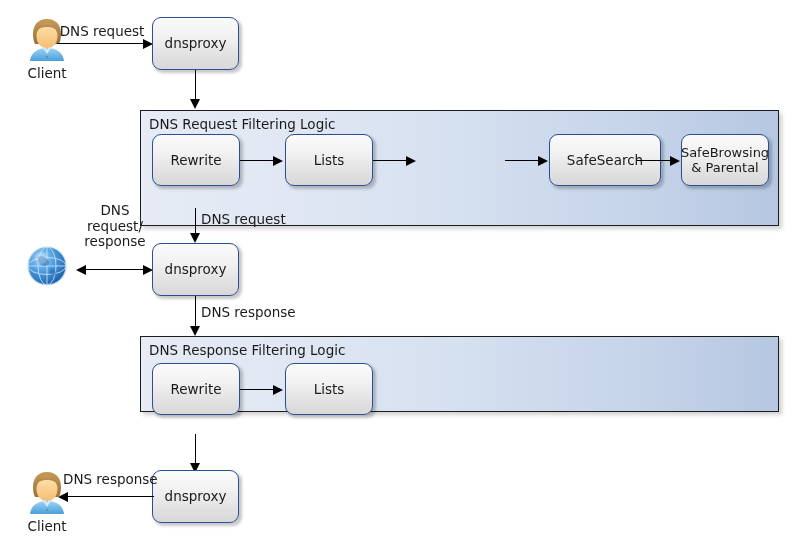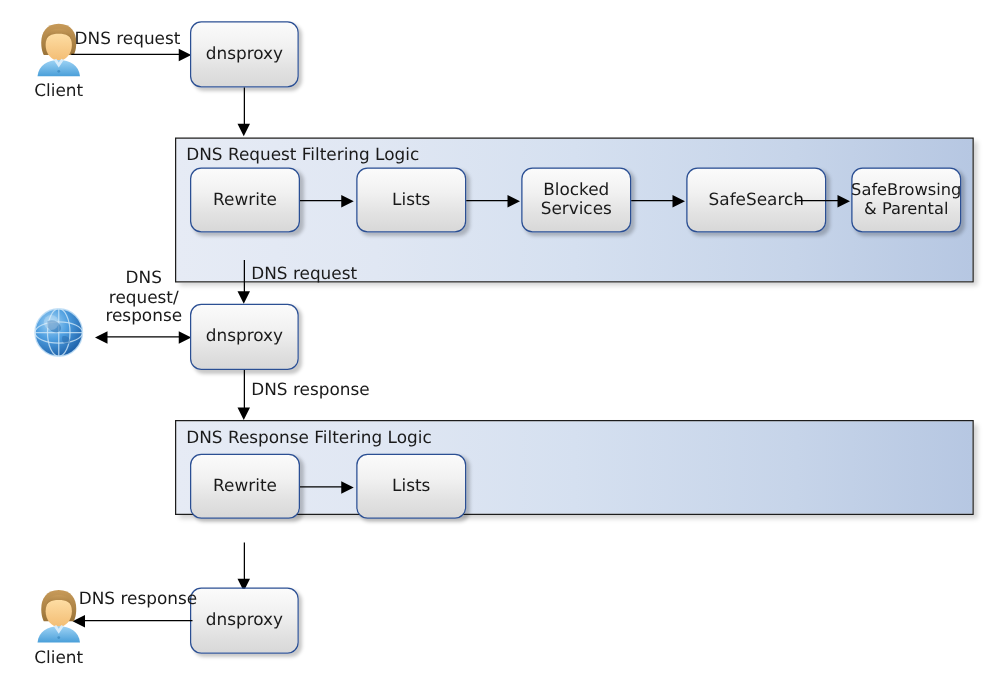--- a/index.html
+++ b/index.html
@@ -170,24 +170,20 @@
   </div>
   <div class="line-h" style="left:240px; top:160px; width:35px;"></div>
   <div class="arrow arrow-right" style="left:273px; top:155.5px;"></div>
 
   <div class="node" style="left:285px; top:134px; width:88px; height:52px;">
     <span>Lists</span>
   </div>
   <div class="line-h" style="left:373px; top:160px; width:35px;"></div>
   <div class="arrow arrow-right" style="left:406px; top:155.5px;"></div>
 
-  <div class="node" style="left:417px; top:134px; width:88px; height:52px;">
-    <span>Blocked
-Services</span>
-  </div>
   <div class="line-h" style="left:505px; top:160px; width:35px;"></div>
   <div class="arrow arrow-right" style="left:538px; top:155.5px;"></div>
 
   <div class="node" style="left:549px; top:134px; width:112px; height:52px;">
     <span>SafeSearch</span>
   </div>
   <div class="line-h" style="left:637px; top:160px; width:35px;"></div>
   <div class="arrow arrow-right" style="left:670px; top:155.5px;"></div>
 
   <div class="node" style="left:681px; top:134px; width:88px; height:52px; font-size:13px;">
@@ -216,21 +212,21 @@
       <line x1="23" y1="4" x2="23" y2="42" stroke="#cfe7f8" stroke-width="1" opacity="0.8"></line>
       <path d="M14 14 C18 12 22 14 24 17 C26 20 24 23 21 23 C18 23 16 21 14 19 Z" fill="#2a6fb0" opacity="0.55"></path>
       <path d="M26 26 C29 25 32 27 32 30 C32 32 30 33 28 32 C26 31 25 28 26 26 Z" fill="#2a6fb0" opacity="0.55"></path>
       <circle cx="17" cy="15" r="6" fill="#ffffff" opacity="0.22"></circle>
     </svg>
   </div>
 
   <div class="line-h" style="left:83px; top:269px; width:64px;"></div>
   <div class="arrow arrow-left" style="left:76px; top:264.5px;"></div>
   <div class="arrow arrow-right" style="left:143px; top:264.5px;"></div>
-  <div class="edge-label" style="left:77px; top:215px; width:76px;">DNS
+  <div class="edge-label" style="left:77px; top:203px; width:76px;">DNS
 request/
 response</div>
 
   <div class="node" style="left:152px; top:243px; width:87px; height:53px;">
     <span>dnsproxy</span>
   </div>
 
   <div class="line-v" style="left:195px; top:296px; height:31px;"></div>
   <div class="arrow arrow-down" style="left:190px; top:326px;"></div>
   <div class="edge-label left-align" style="left:201px; top:305px; width:130px;">DNS response</div>

